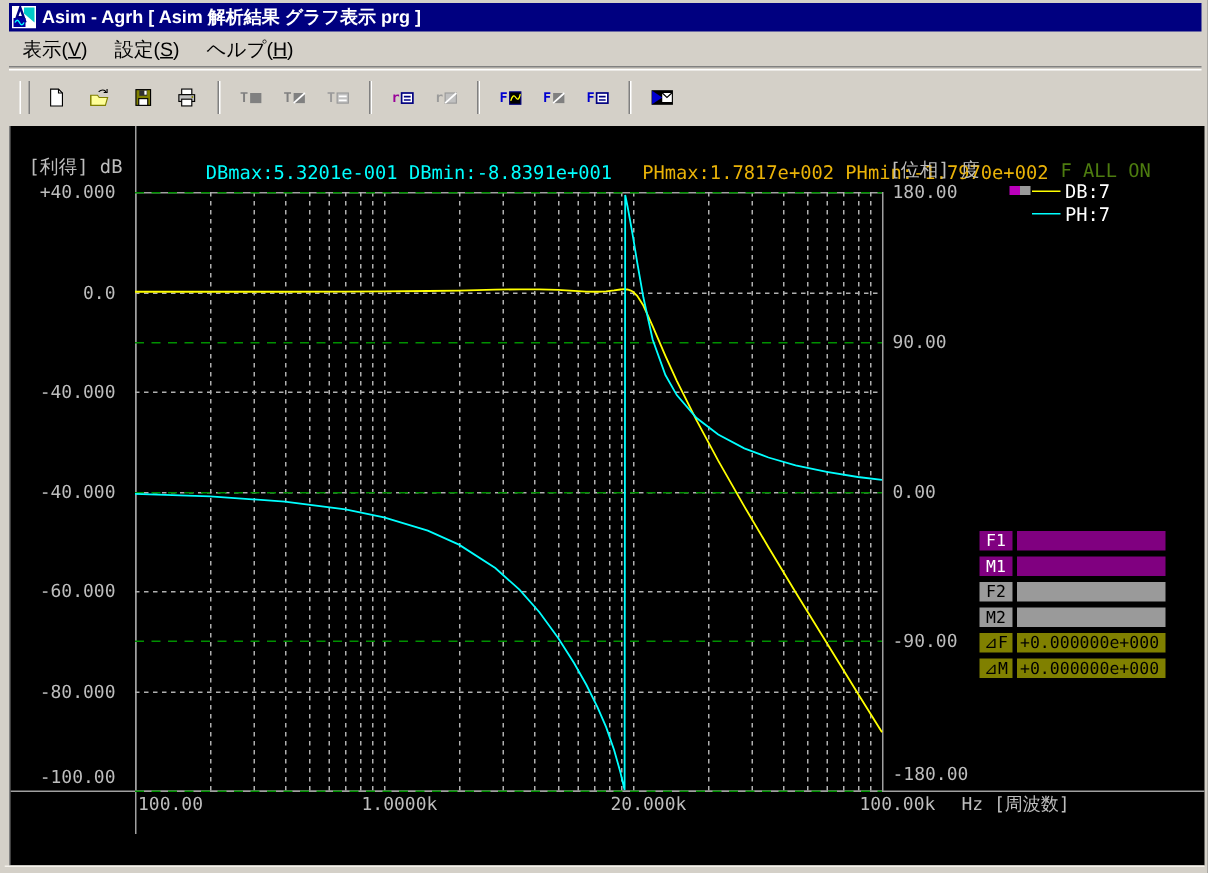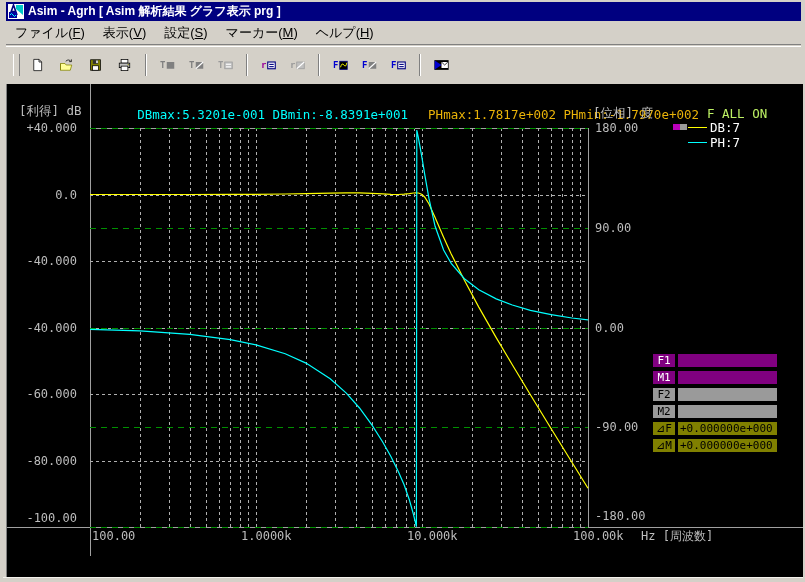--- a/index.html
+++ b/index.html
@@ -47,21 +47,21 @@
     background:#000;border-left:1px solid #808080;
     font-family:"DejaVu Sans Mono","Liberation Mono",monospace;
   }
   .gp-abs{position:absolute;white-space:pre;}
   .stats-line{top:8px;left:85px;font-size:12.5px;letter-spacing:0px;}
   .stat-db{color:#00ffff;}
   .stat-ph{color:#eab308;margin-left:20px;}
   .axis-title{color:#bdbdbd;font-size:12.5px;}
   .tick-label{position:absolute;color:#bdbdbd;font-size:12px;line-height:12px;}
   .db-label{width:62px;text-align:right;}
-  .legend-title{color:#bef264;font-size:12.5px;}
+  .legend-title{color:#4d7c0f;font-size:12.5px;}
   .legend-row{position:absolute;height:13px;}
   .legend-swatch{position:absolute;width:7px;height:6px;top:3px;}
   .legend-line{position:absolute;width:19px;height:0;border-top:1px solid;top:6px;}
   .legend-text{position:absolute;color:#fff;font-size:12.5px;line-height:13px;}
   .marker-row{position:absolute;height:13px;font-size:11px;line-height:13px;}
   .marker-tag{position:absolute;left:0;top:0;width:22px;height:13px;text-align:center;}
   .marker-bar{position:absolute;left:25px;top:0;width:99px;height:13px;padding-left:2px;
     color:#000;overflow:hidden;}
   .bottom-strip{position:absolute;left:0;bottom:0;width:805px;height:5px;
     background:#d4d0c8;border-top:1px solid #f5f2ec;}
@@ -77,24 +77,22 @@
       <rect x="0" y="0" width="16" height="15" fill="#ffffff"></rect>
       <polygon points="8,1 15,1 15,11 8,5" fill="#00c8c8"></polygon>
       <path d="M2 11 L5.5 1 L9 11 M3.2 7.5 L7.8 7.5" stroke="#000080" stroke-width="1.6" fill="none"></path>
       <rect x="1" y="8" width="8" height="6" fill="#0000a0"></rect>
       <path d="M2 11 q1.5 -3 3 0 q1.5 3 3 0" stroke="#00ffff" stroke-width="1" fill="none"></path>
     </svg>
     <span>Asim - Agrh [ Asim 解析結果  グラフ表示 prg  ]</span>
   </div>
 
   <div class="menubar" id="menubar">
-      <span class="menu-item">ファイル(<u>F</u>)</span>
       <span class="menu-item">表示(<u>V</u>)</span>
       <span class="menu-item">設定(<u>S</u>)</span>
-      <span class="menu-item">マーカー(<u>M</u>)</span>
       <span class="menu-item">ヘルプ(<u>H</u>)</span>
     </div>
 
   <div class="toolbar" id="toolbar">
       <div class="tb-grip"></div>
       <button class="tb-btn">
         <svg width="20" height="18" viewBox="0 0 20 18">
           <path d="M5 1.5h7l3.5 3.5v11.5H5z" fill="#fff" stroke="#000"></path>
           <path d="M12 1.5v3.5h3.5" fill="none" stroke="#000"></path>
         </svg>
@@ -259,21 +257,21 @@
     <div id="phLabels">
         <div class="tick-label " style="left: 588px; top: 38px;">180.00</div>
         <div class="tick-label " style="left: 588px; top: 138px;">90.00</div>
         <div class="tick-label " style="left: 588px; top: 238px;">0.00</div>
         <div class="tick-label " style="left: 588px; top: 337px;">-90.00</div>
         <div class="tick-label " style="left: 588px; top: 426px;">-180.00</div>
       </div>
     <div id="xLabels">
         <div class="tick-label " style="left: 85px; top: 446px;">100.00</div>
         <div class="tick-label " style="left: 234px; top: 446px;">1.0000k</div>
-        <div class="tick-label " style="left: 400px; top: 446px;">10.000k</div>
+        <div class="tick-label " style="left: 400px; top: 446px;">20.000k</div>
         <div class="tick-label " style="left: 566px; top: 446px;">100.00k</div>
       </div>
     <div class="gp-abs tick-label" style="left:634px;top:446px;">Hz [周波数]</div>
 
     <div class="gp-abs legend-title" style="left:700px;top:22px;">F ALL ON</div>
     <div id="legendRows">
         <div class="legend-row" style="left: 660px; top: 37px; width: 120px;">
           <span class="legend-swatch" style="left:6px;background:#bb00bb"></span>
           <span class="legend-swatch" style="left:13px;background:#9a9a9a"></span>
           <span class="legend-line" style="left:21px;border-color:#ffff00"></span>

